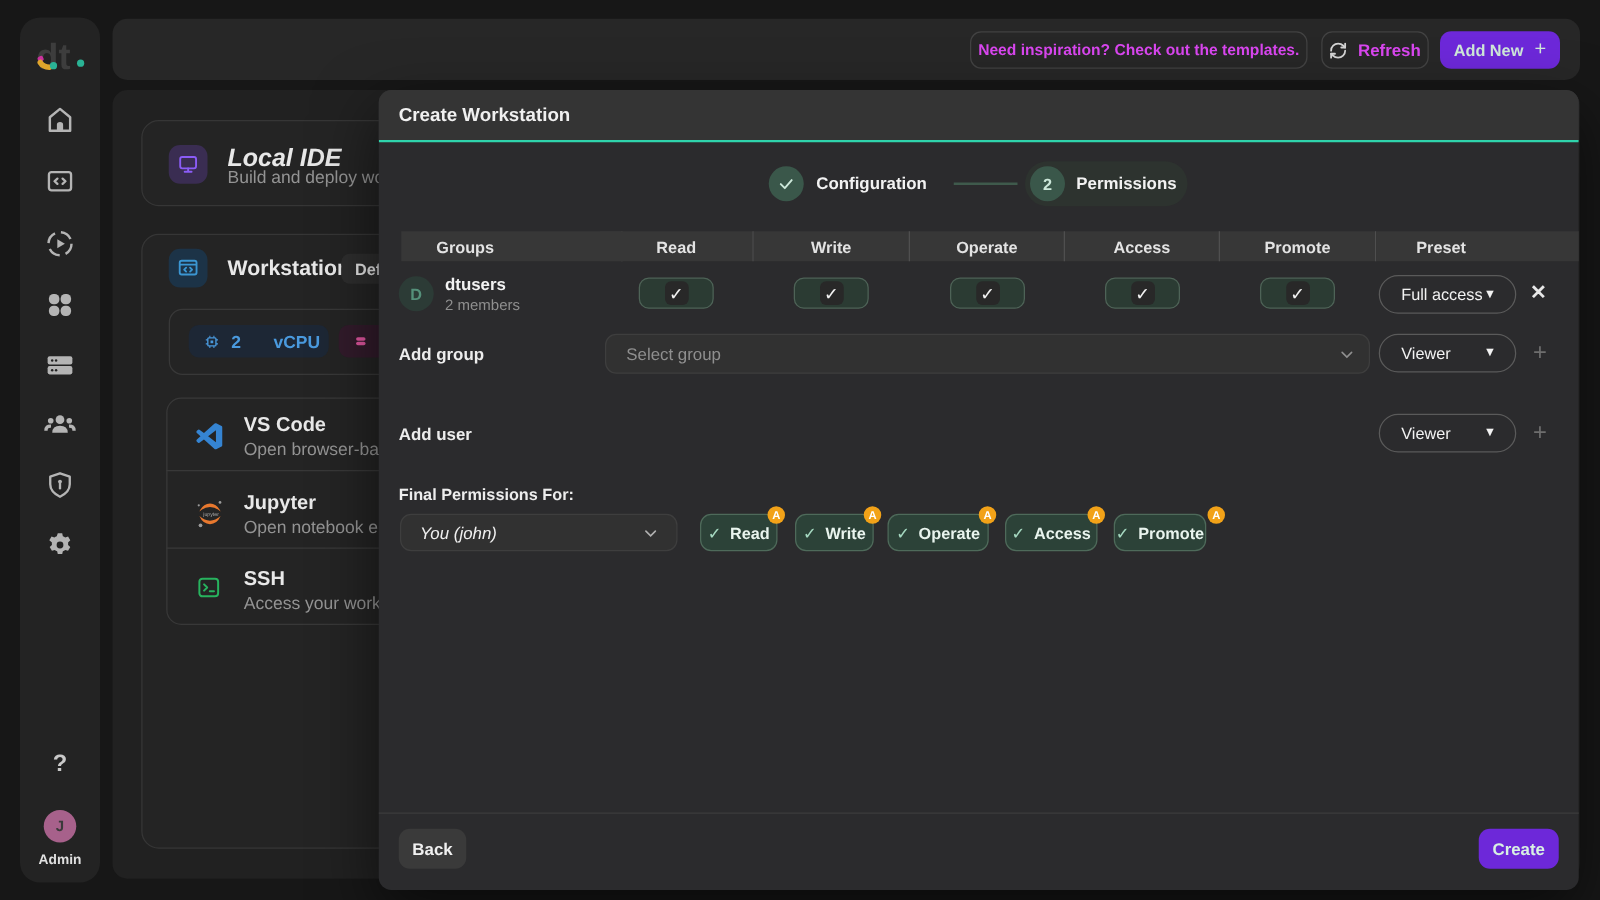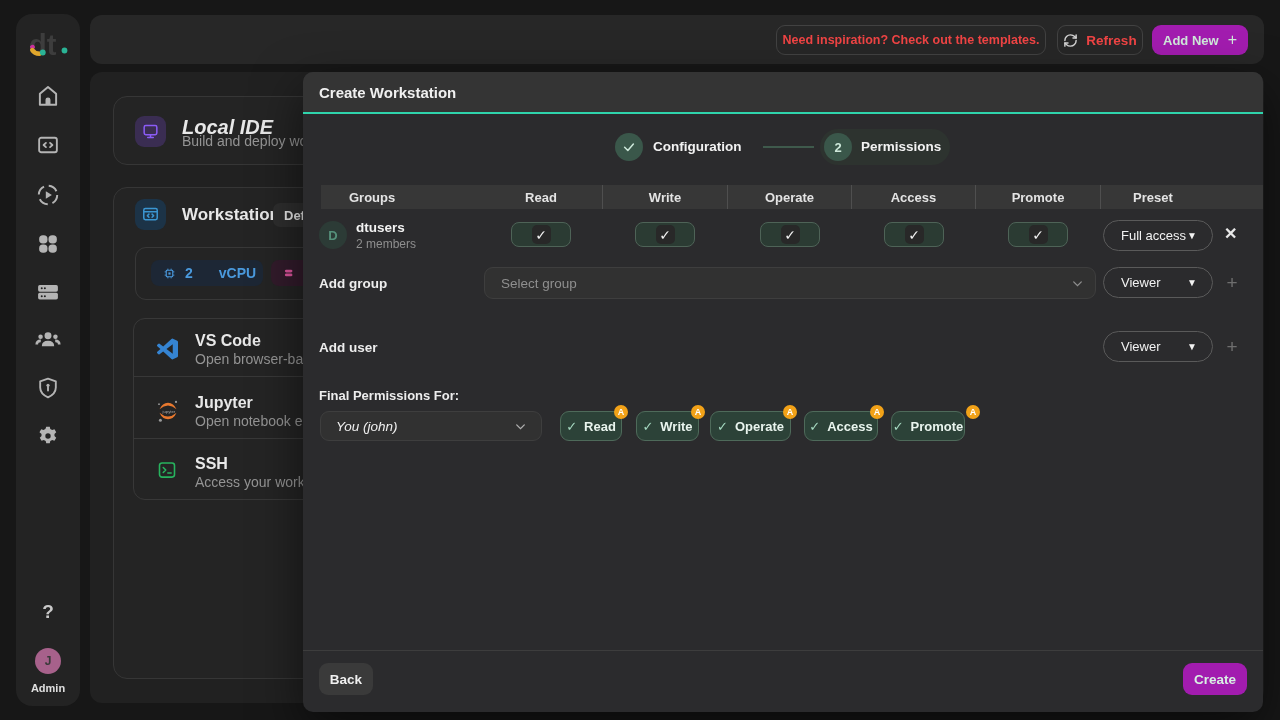--- a/index.html
+++ b/index.html
@@ -7,21 +7,21 @@
   body { font-family:"Liberation Sans", sans-serif; }
   .abs { position:absolute; }
   #page { position:relative; width:1280px; height:720px; background:#171717; }
 
   
   #sidebar { left:16px; top:14px; width:64px; height:692px; background:#232323; border-radius:16px; }
   .sicon { position:absolute; left:50%; transform:translate(-50%,-50%); color:#b4b4b4; font-size:0; line-height:0; }
 
   
   #topbar { left:90px; top:15px; width:1174px; height:49px; background:#272727; border-radius:12px; }
-  .tbtn { position:absolute; top:10px; height:30px; border-radius:9px; border:1px solid #424242; color:#ef4444; font-weight:bold; font-size:13.5px; display:flex; align-items:center; justify-content:center; white-space:nowrap; }
+  .tbtn { position:absolute; top:10px; height:30px; border-radius:9px; border:1px solid #424242; color:#d946ef; font-weight:bold; font-size:13.5px; display:flex; align-items:center; justify-content:center; white-space:nowrap; }
 
   
   #main { left:90px; top:72px; width:1174px; height:631px; background:#212121; border-radius:12px; }
   .subcard { position:absolute; background:#242424; border:1px solid #363636; border-radius:14px; }
   .cardtitle { font-weight:bold; color:#e8e8e8; }
   .cardsub { color:#949494; }
 
   
   #modal { left:303px; top:72px; width:960px; height:640px; background:#2b2b2d; border-radius:10px; box-shadow:0 18px 50px rgba(0,0,0,.55); }
   #mhead { position:absolute; left:0; top:0; width:960px; height:42px; background:#343434; border-radius:10px 10px 0 0; border-bottom:2px solid #2fd4ac; }
@@ -38,21 +38,21 @@
   .selpill { position:absolute; width:110px; height:31px; border:1px solid #5a5a5a; border-radius:16px; color:#f2f2f2; font-size:13px; display:flex; align-items:center; }
   .input { position:absolute; left:181px; width:612px; height:32px; background:#313131; border:1px solid #3e3e3e; border-radius:9px; color:#8f8f8f; font-size:13.5px; display:flex; align-items:center; padding-left:13px; }
   .rowlabel { position:absolute; left:16px; font-size:13.5px; font-weight:bold; color:#ededed; }
   .plus { position:absolute; left:919px; width:20px; height:20px; color:#6e6e6e; font-size:19px; text-align:center; line-height:20px; }
 
   
   .ppill { position:absolute; top:339px; height:30px; background:#2c4238; border:1px solid #4e6a5a; border-radius:9px; color:#e9f4ee; font-size:13px; font-weight:bold; display:flex; align-items:center; justify-content:center; gap:7px; }
   .ppill .chk { color:#a5d8c0; font-weight:normal; font-size:13px; }
   .badge { position:absolute; top:-7px; right:-7px; width:14px; height:14px; border-radius:50%; background:#f2a218; color:#fff; font-size:9px; font-weight:bold; display:flex; align-items:center; justify-content:center; }
 
-  .greenbtn { background:#a21caf; color:#d8f0e3; font-weight:bold; border-radius:9px; display:flex; align-items:center; justify-content:center; }
+  .greenbtn { background:#6d28d9; color:#d8f0e3; font-weight:bold; border-radius:9px; display:flex; align-items:center; justify-content:center; }
 </style>
 </head>
 <body>
 <div id="page">
 
   <div id="sidebar" class="abs">
 
     <div class="abs" style="left:11px; top:12px; font-size:0; line-height:0;">
       <svg width="44" height="34" viewBox="0 0 44 34">
         <text x="2" y="29" font-size="29" font-weight="bold" fill="#3d3d3d" font-family="Liberation Sans">dt</text>

